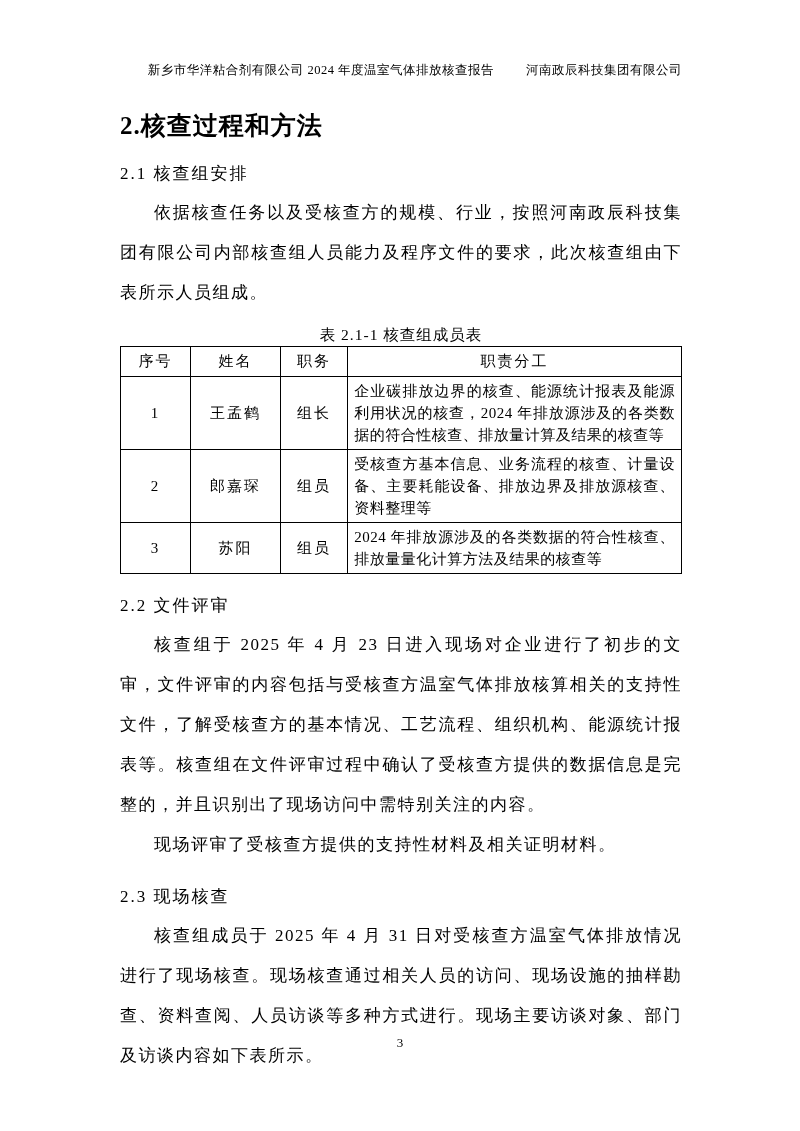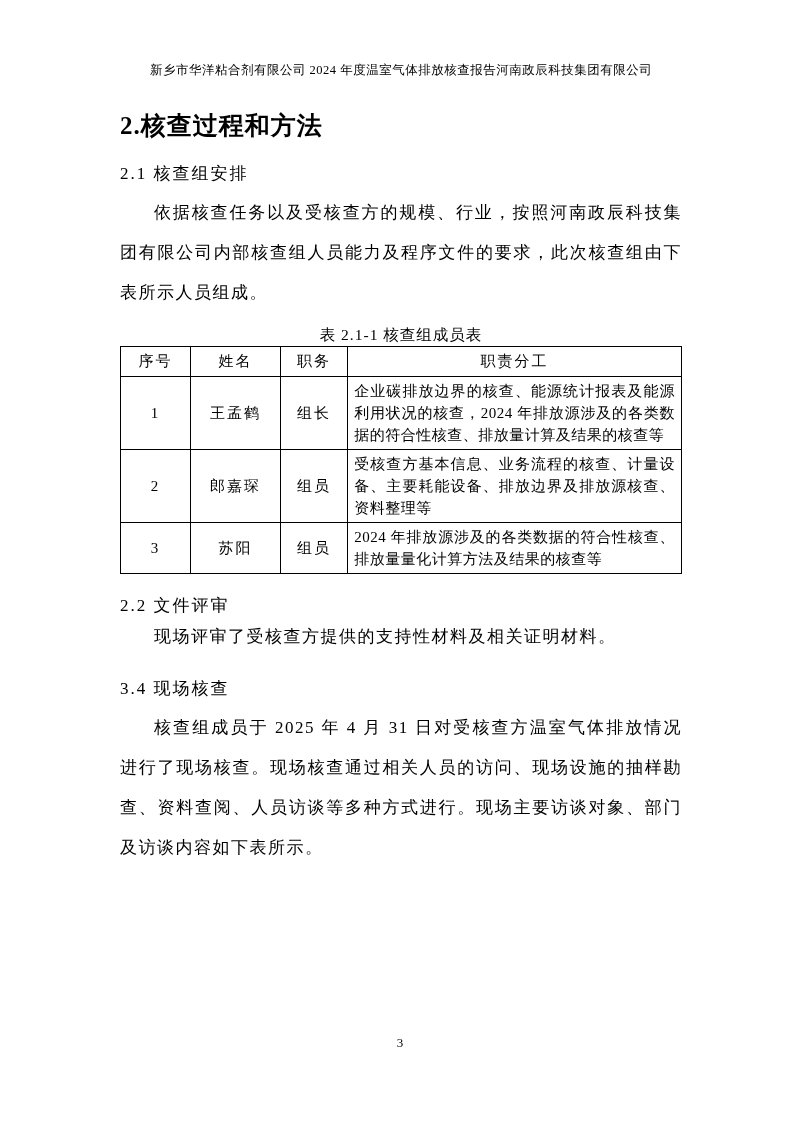--- a/index.html
+++ b/index.html
@@ -13,25 +13,26 @@
     color: #000000;
     font-family: "Liberation Serif", "DejaVu Serif", serif;
     overflow: hidden;
   }
   .content {
     padding: 0 118px 0 120px;
   }
   .doc-header {
     padding-top: 62px;
     display: flex;
-    justify-content: center;
+    justify-content: flex-end;
     align-items: baseline;
     font-size: 12.5px;
     letter-spacing: 0.5px;
     white-space: nowrap;
+    gap: 32px;
   }
   .doc-header .hdr-left { text-align: left; }
   .doc-header .hdr-right { text-align: right; }
   h1.chapter-title {
     margin-top: 30px;
     font-size: 25px;
     font-weight: bold;
     letter-spacing: 1px;
   }
   h2.section-title {
@@ -143,21 +144,22 @@
         <tr>
           <td class="cell-center">3</td>
           <td class="cell-center">苏阳</td>
           <td class="cell-center">组员</td>
           <td class="cell-duty">2024 年排放源涉及的各类数据的符合性核查、排放量量化计算方法及结果的核查等</td>
         </tr>
       </tbody>
     </table>
 
     <h2 class="section-title">2.2 文件评审</h2>
+    <p class="body-para">核查组于 2025 年 4 月 23 日进入现场对企业进行了初步的文审，文件评审的内容包括与受核查方温室气体排放核算相关的支持性文件，了解受核查方的基本情况、工艺流程、组织机构、能源统计报表等。核查组在文件评审过程中确认了受核查方提供的数据信息是完整的，并且识别出了现场访问中需特别关注的内容。</p>
     <p class="body-para no-gap">现场评审了受核查方提供的支持性材料及相关证明材料。</p>
 
-    <h2 class="section-title">3.4 现场核查</h2>
+    <h2 class="section-title">2.3 现场核查</h2>
     <p class="body-para">核查组成员于 2025 年 4 月 31 日对受核查方温室气体排放情况进行了现场核查。现场核查通过相关人员的访问、现场设施的抽样勘查、资料查阅、人员访谈等多种方式进行。现场主要访谈对象、部门及访谈内容如下表所示。</p>
 
   </div>
 
   <div class="page-number">3</div>
 </div>
 
 </body></html>

